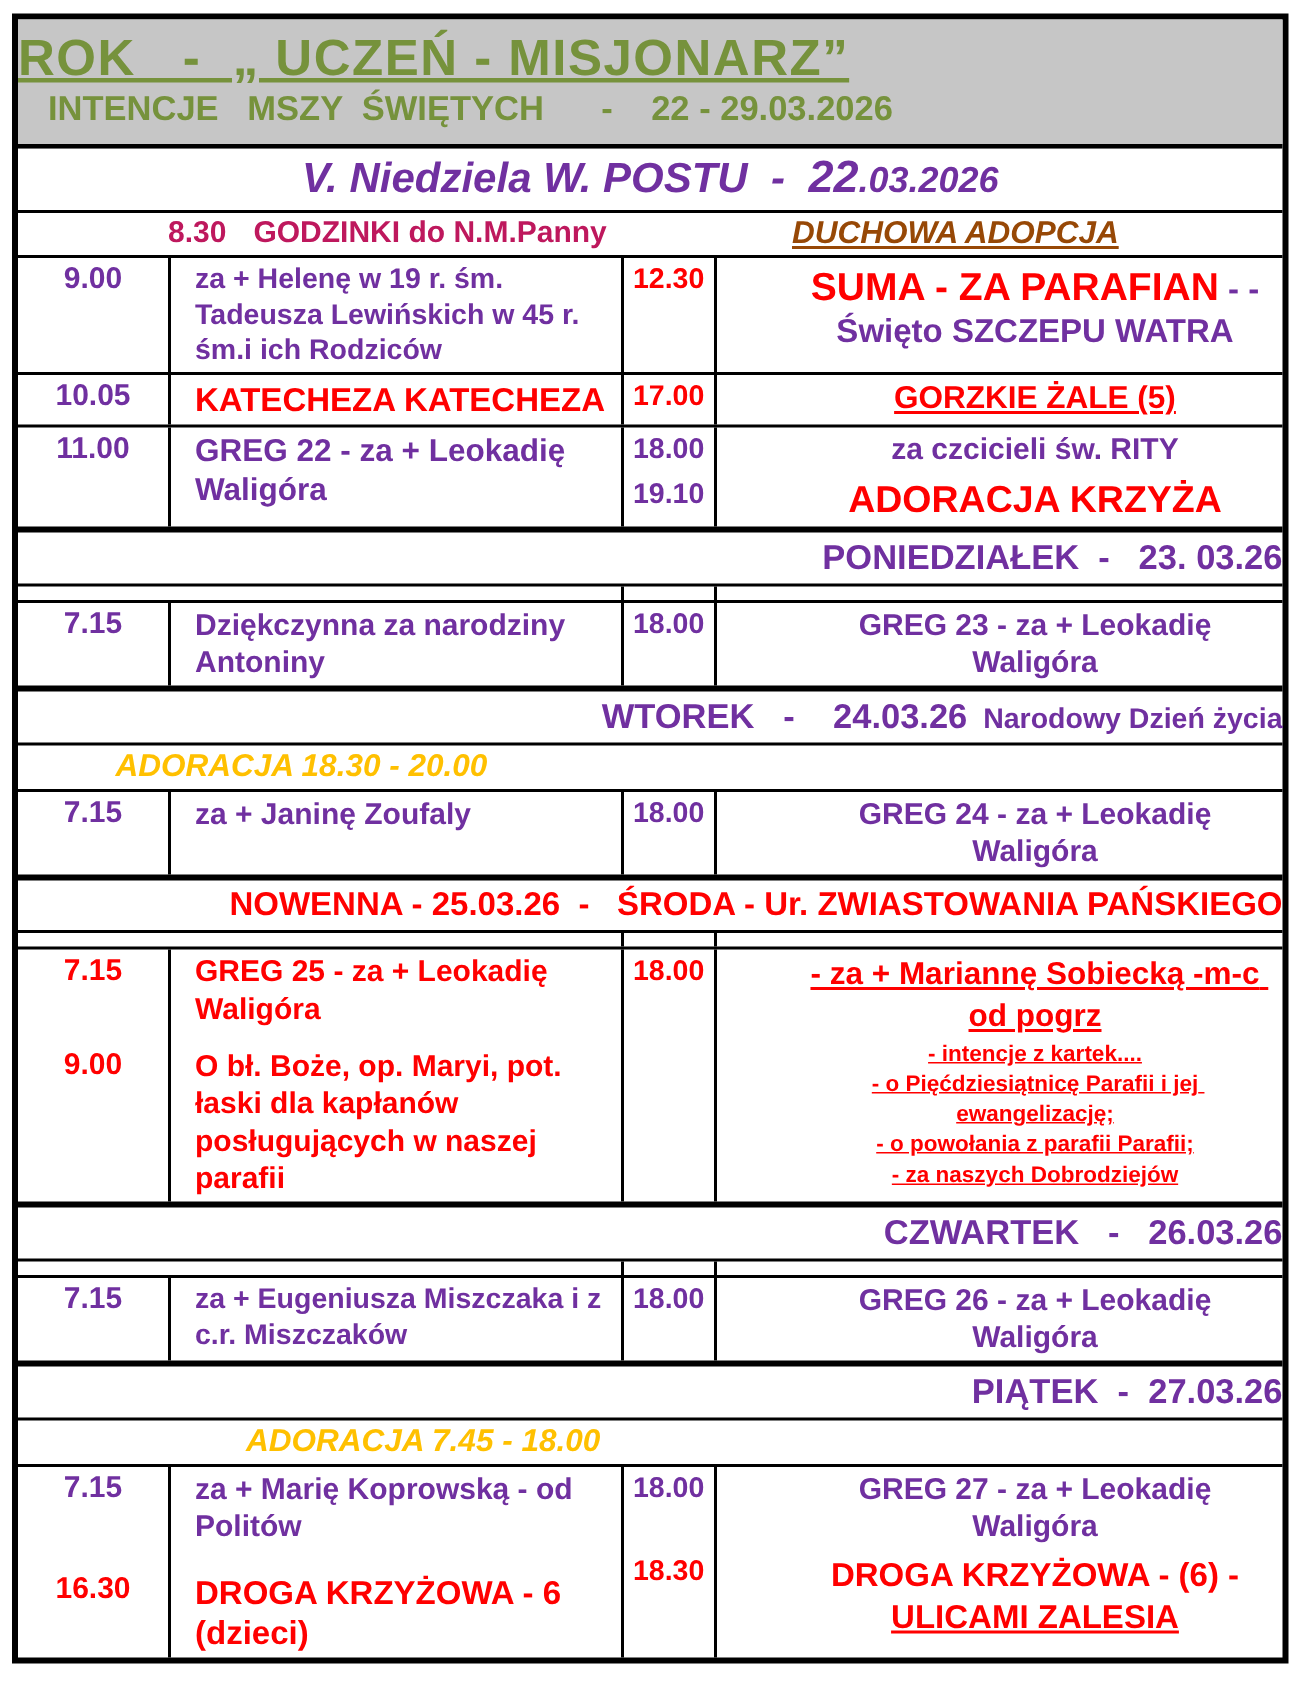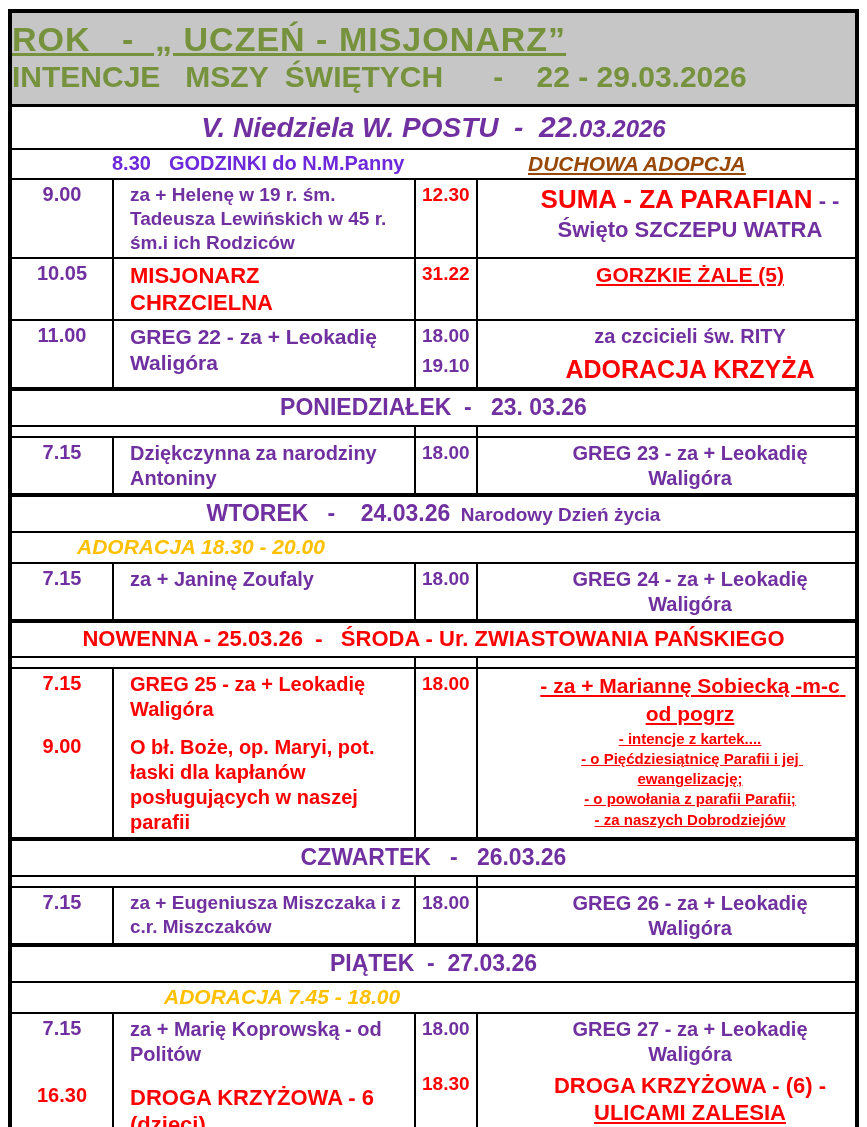--- a/index.html
+++ b/index.html
@@ -3,27 +3,27 @@
 <meta charset="utf-8">
 <style>
   html,body{margin:0;padding:0;background:#fff;}
   body{width:867px;font-family:"Liberation Sans","DejaVu Sans",sans-serif;font-weight:bold;color:#000;}
   [data-bind]{white-space:pre-wrap;}
   .doc{margin:9px 8px;border:4px solid #000;background:#fff;}
 
   
   .masthead{background:#C6C6C6;border-bottom:3px solid #000;padding:8px 0 9px;}
   .m1{font-size:34px;line-height:1.1;color:#76923C;text-decoration:underline;letter-spacing:1px;}
-  .m2{font-size:30px;line-height:1.2;color:#76923C;margin-top:1px;}
+  .m2{font-size:23px;line-height:1.2;color:#76923C;margin-top:1px;padding-left:20px;}
 
   
   .sec{border-top:4px solid #000;}
   .sec.first{border-top:none;}
   .sunhead{text-align:center;padding:3px 0 4px;}
-  .dayhead{text-align:center;padding:3px 0 4px;font-size:23px;}
+  .dayhead{text-align:right;padding:3px 0 4px;font-size:23px;}
 
   
   .row{position:relative;display:flex;border-top:2px solid #000;}
   .spacer{height:9px;}
   .vl{position:absolute;top:0;bottom:0;width:2px;background:#000;}
   .vl1{left:100px}.vl2{left:402px}.vl3{left:464px}
   .lstack{width:402px;flex:none;display:flex;flex-direction:column;}
   .rstack{flex:1;display:flex;flex-direction:column;}
   .le{display:flex;}
   .le-t{width:100px;flex:none;text-align:center;padding:3px 6px 2px 0;font-size:20px;}
@@ -33,21 +33,21 @@
   .re-x{flex:1;padding:3px 8px 2px 10px;font-size:20px;line-height:1.25;text-align:center;}
 
   
   .subrow{display:flex;border-top:2px solid #000;padding:2px 0;}
   .sub-left{width:402px;flex:none;padding-left:100px;}
   .sub-right{flex:1;padding-left:14px;}
   .adrow{border-top:2px solid #000;padding:2px 12px 3px 65px;}
   .adrow.far{padding-left:152px;}
 
   
-  .t-purple{color:#7030A0}.t-red{color:#FF0000}.t-blue{color:#6d28d9}.t-orange{color:#FFC000}.t-brown{color:#974806}
+  .t-purple{color:#7030A0}.t-red{color:#FF0000}.t-blue{color:#be185d}.t-orange{color:#FFC000}.t-brown{color:#974806}
   .it{font-style:italic}.u{text-decoration:underline}
   .f15{font-size:15px}.f19{font-size:19px}.f20{font-size:20px}.f21{font-size:21px}
   .f22{font-size:22px}.f23{font-size:23px}.f25{font-size:25px}.f26{font-size:26px}
   .f28{font-size:28px}.f30{font-size:30px}.f24{font-size:24px}
   .ml18{margin-left:18px}
   .sub-lines{line-height:1.35;}
   .mt8{margin-top:8px}.mt12{margin-top:12px}
   .minh54{min-height:54px}.minh50{min-height:50px}
 </style>
 </head>
@@ -89,26 +89,26 @@
         </div>
       </div>
     </div>
     <div class="row">
       <i class="vl vl1"></i>
         <i class="vl vl2"></i>
         <i class="vl vl3"></i>
       <div class="lstack">
         <div class="le">
             <div class="le-t t-purple" data-bind="s1.r2.lt">10.05</div>
-            <div class="le-x t-red f22" data-bind="s1.r2.lx">MISJONARZ CHRZCIELNA</div>
-          </div>
-      </div>
-      <div class="rstack">
-        <div class="re">
-            <div class="re-t t-red" data-bind="s1.r2.rt">31.22</div>
+            <div class="le-x t-red f22" data-bind="s1.r2.lx">KATECHEZA KATECHEZA</div>
+          </div>
+      </div>
+      <div class="rstack">
+        <div class="re">
+            <div class="re-t t-red" data-bind="s1.r2.rt">17.00</div>
             <div class="re-x t-red u f21" data-bind="s1.r2.rx">GORZKIE ŻALE (5)</div>
           </div>
       </div>
     </div>
     <div class="row">
       <i class="vl vl1"></i>
         <i class="vl vl2"></i>
         <i class="vl vl3"></i>
       <div class="lstack">
         <div class="le">

